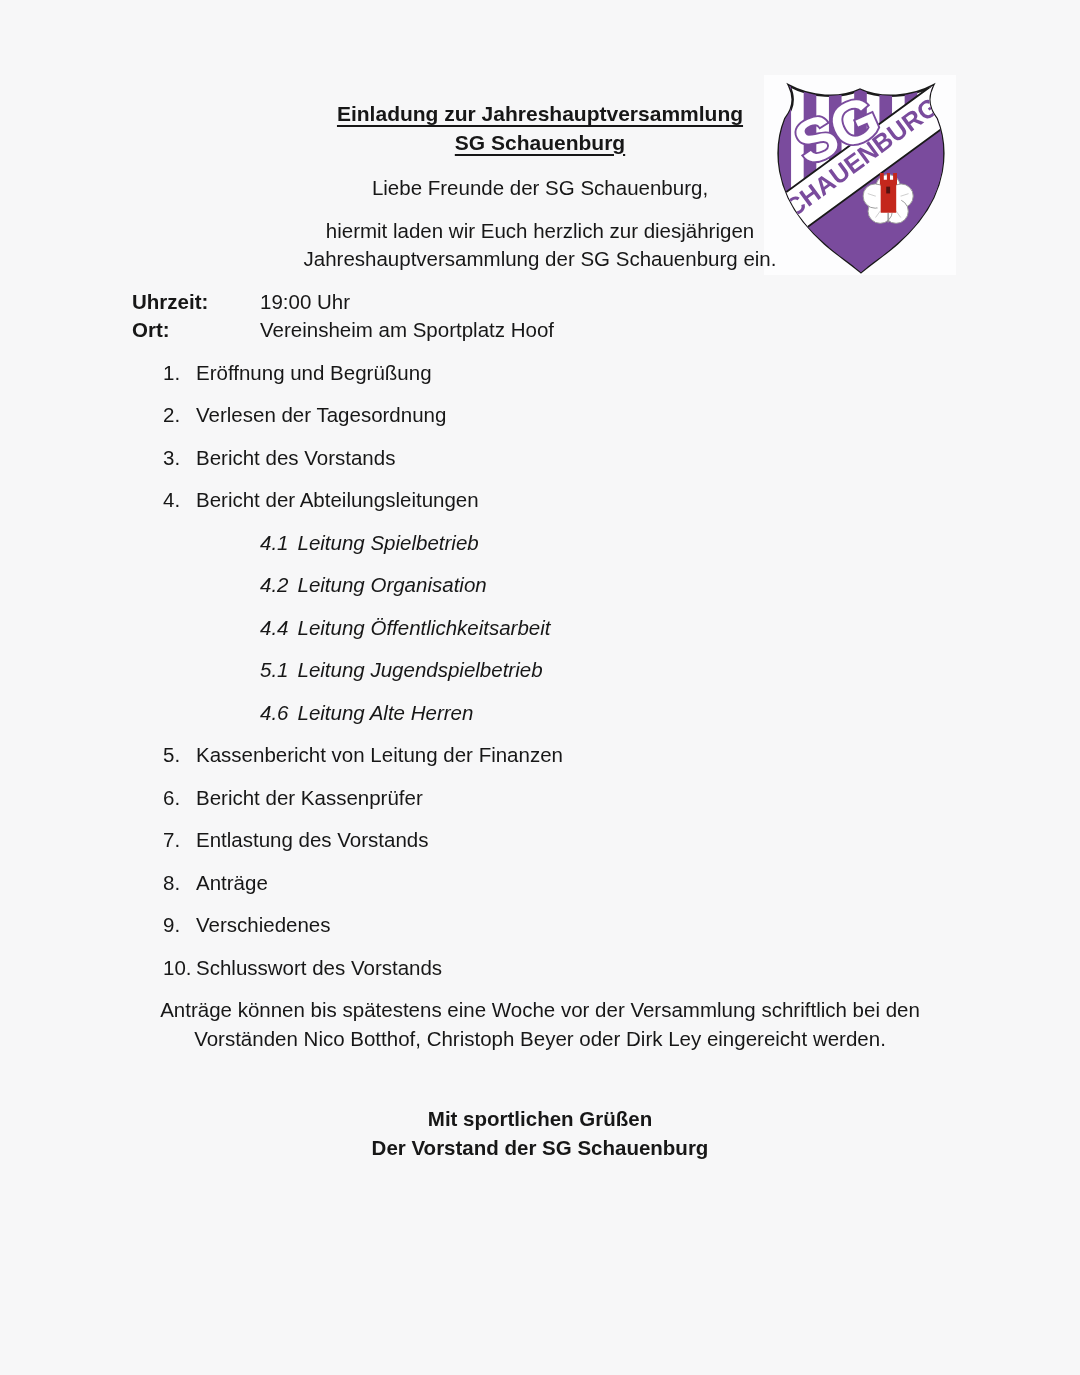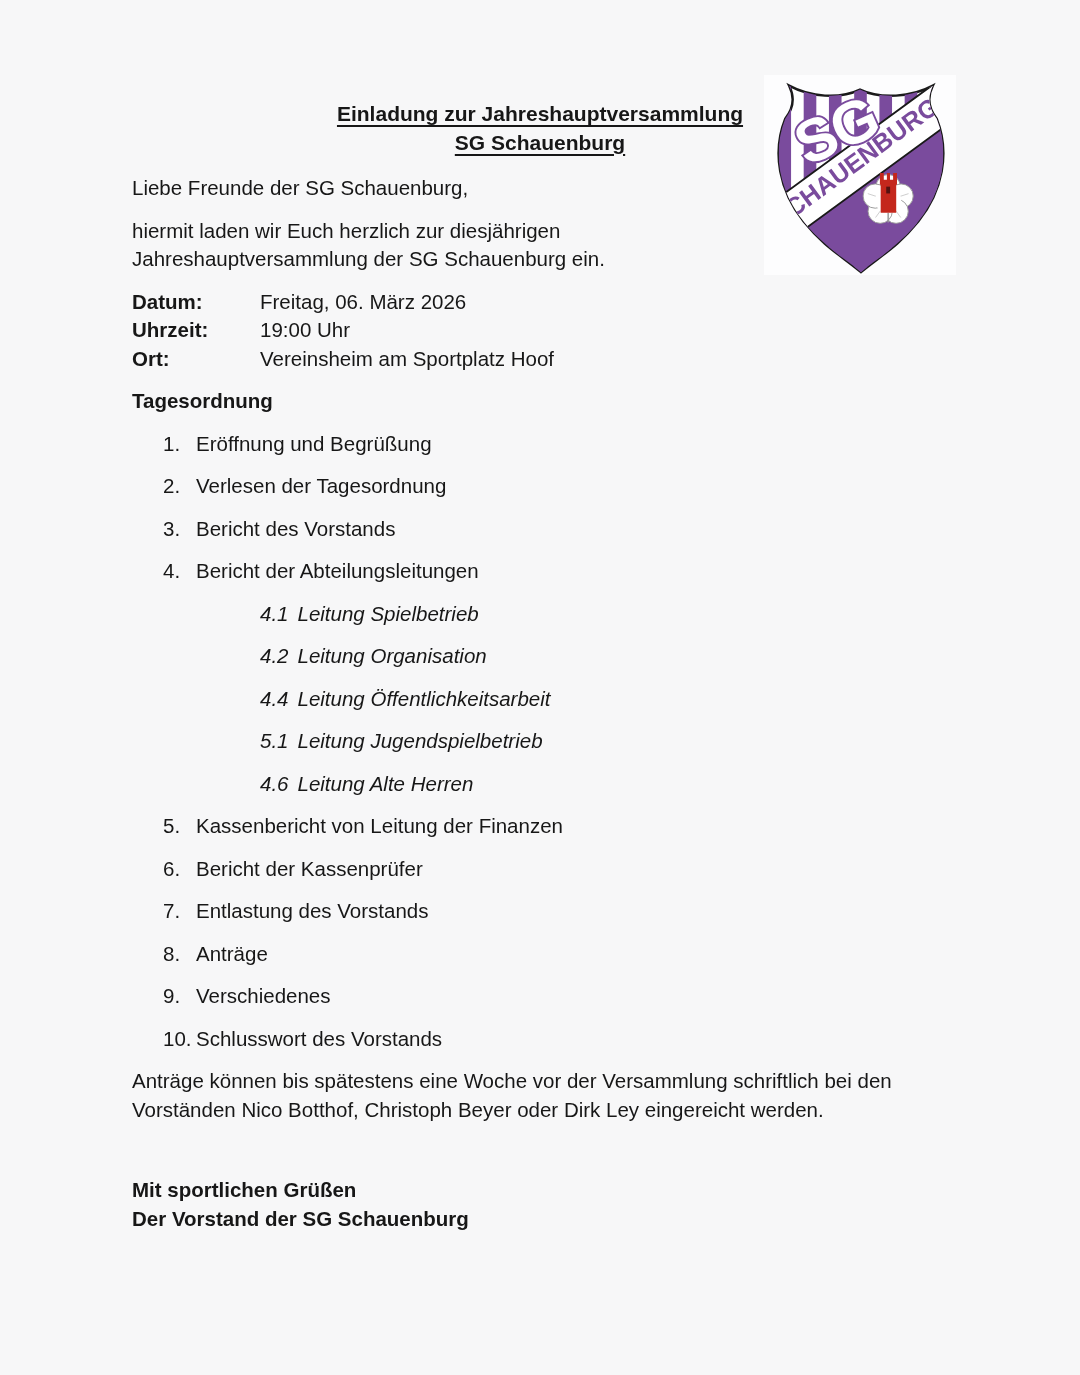--- a/index.html
+++ b/index.html
@@ -17,21 +17,21 @@
   }
   .content {
     position:absolute;
     left:132px;
     top:16px;
     width:816px;
     padding-top:84px;
     font-size:20.5px;
     line-height:28.5px;
   }
-  .content p { margin:0 0 14px 0; }
+  .content p { margin:0 0 14px 0;text-align:center; }
   .title {
     font-size:21px;
     font-weight:bold;
     text-align:center;
     line-height:28.5px;
     margin:0 0 17px 0;
   }
   .title span {
     text-decoration:underline;
     text-decoration-thickness:2px;
@@ -114,31 +114,27 @@
 
     <h1 class="title"><span>Einladung zur Jahreshauptversammlung</span><br><span>SG Schauenburg</span></h1>
 
     <p>Liebe Freunde der SG Schauenburg,</p>
 
     <p class="preline">hiermit laden wir Euch herzlich zur diesjährigen
 Jahreshauptversammlung der SG Schauenburg ein.</p>
 
     <div class="details">
       <div class="drow">
-        <span class="dlabel">Datum:</span><span>Freitag, 06. März 2026</span>
-      </div>
-      <div class="drow">
         <span class="dlabel">Uhrzeit:</span><span>19:00 Uhr</span>
       </div>
       <div class="drow">
         <span class="dlabel">Ort:</span><span>Vereinsheim am Sportplatz Hoof</span>
       </div>
     </div>
 
-    <p class="bold">Tagesordnung</p>
 
     <div>
       <div class="agenda-row"><span class="num">1.</span><span>Eröffnung und Begrüßung</span></div>
       <div class="agenda-row"><span class="num">2.</span><span>Verlesen der Tagesordnung</span></div>
       <div class="agenda-row"><span class="num">3.</span><span>Bericht des Vorstands</span></div>
       <div class="agenda-row"><span class="num">4.</span><span>Bericht der Abteilungsleitungen</span></div>
 
       <div class="agenda-sub"><span class="num">4.1</span><span>Leitung Spielbetrieb</span></div>
       <div class="agenda-sub"><span class="num">4.2</span><span>Leitung Organisation</span></div>
       <div class="agenda-sub"><span class="num">4.4</span><span>Leitung Öffentlichkeitsarbeit</span></div>

